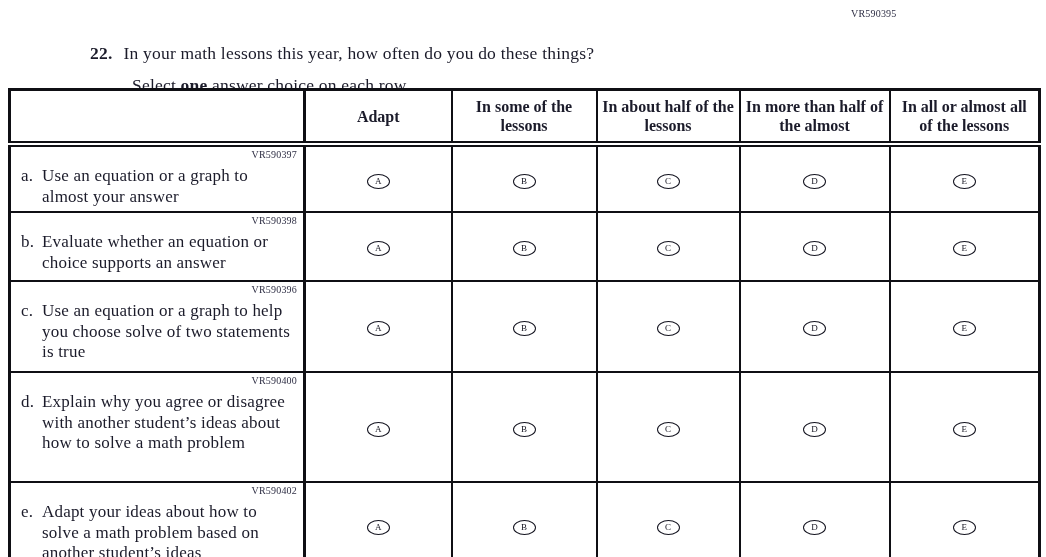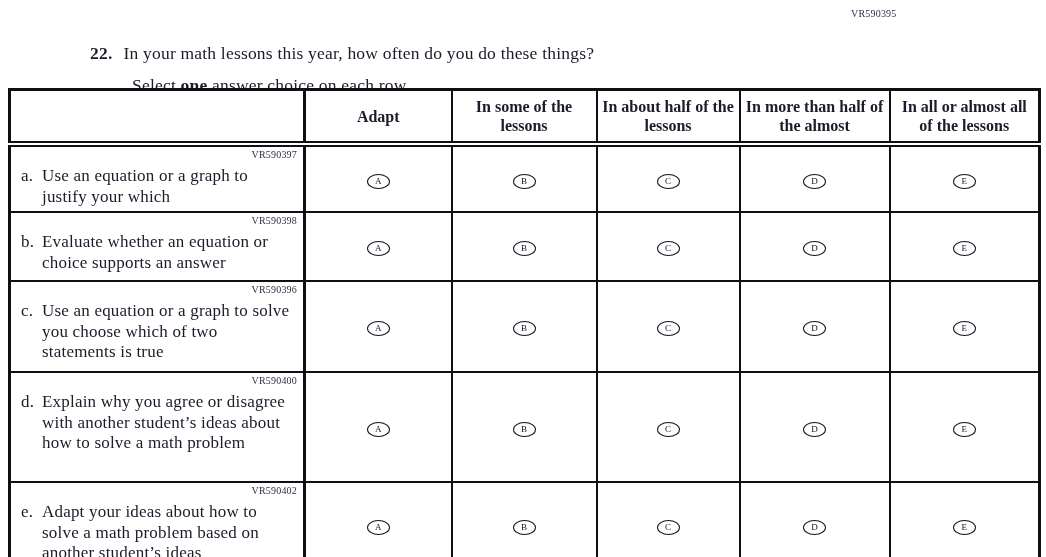--- a/index.html
+++ b/index.html
@@ -78,21 +78,21 @@
       <th>Adapt</th>
       <th>In some of the lessons</th>
       <th>In about half of the lessons</th>
       <th>In more than half of the almost</th>
       <th>In all or almost all of the lessons</th>
     </tr>
 
     <tr class="r-a">
       <td class="item-cell item-col">
         <div class="vr-code">VR590397</div>
-        <div class="item-text"><span class="item-letter">a.</span><span>Use an equation or a graph to justify your which</span></div>
+        <div class="item-text"><span class="item-letter">a.</span><span>Use an equation or a graph to almost your answer</span></div>
       </td>
       <td class="opt-cell"><span class="bubble">
               <span class="bubble-letter">A</span>
             </span></td>
       <td class="opt-cell"><span class="bubble">
               <span class="bubble-letter">B</span>
             </span></td>
       <td class="opt-cell"><span class="bubble">
               <span class="bubble-letter">C</span>
             </span></td>
@@ -122,21 +122,21 @@
               <span class="bubble-letter">D</span>
             </span></td>
       <td class="opt-cell"><span class="bubble">
               <span class="bubble-letter">E</span>
             </span></td>
     </tr>
 
     <tr class="r-c">
       <td class="item-cell item-col">
         <div class="vr-code">VR590396</div>
-        <div class="item-text"><span class="item-letter">c.</span><span>Use an equation or a graph to solve you choose which of two statements is true</span></div>
+        <div class="item-text"><span class="item-letter">c.</span><span>Use an equation or a graph to help you choose solve of two statements is true</span></div>
       </td>
       <td class="opt-cell"><span class="bubble">
               <span class="bubble-letter">A</span>
             </span></td>
       <td class="opt-cell"><span class="bubble">
               <span class="bubble-letter">B</span>
             </span></td>
       <td class="opt-cell"><span class="bubble">
               <span class="bubble-letter">C</span>
             </span></td>

